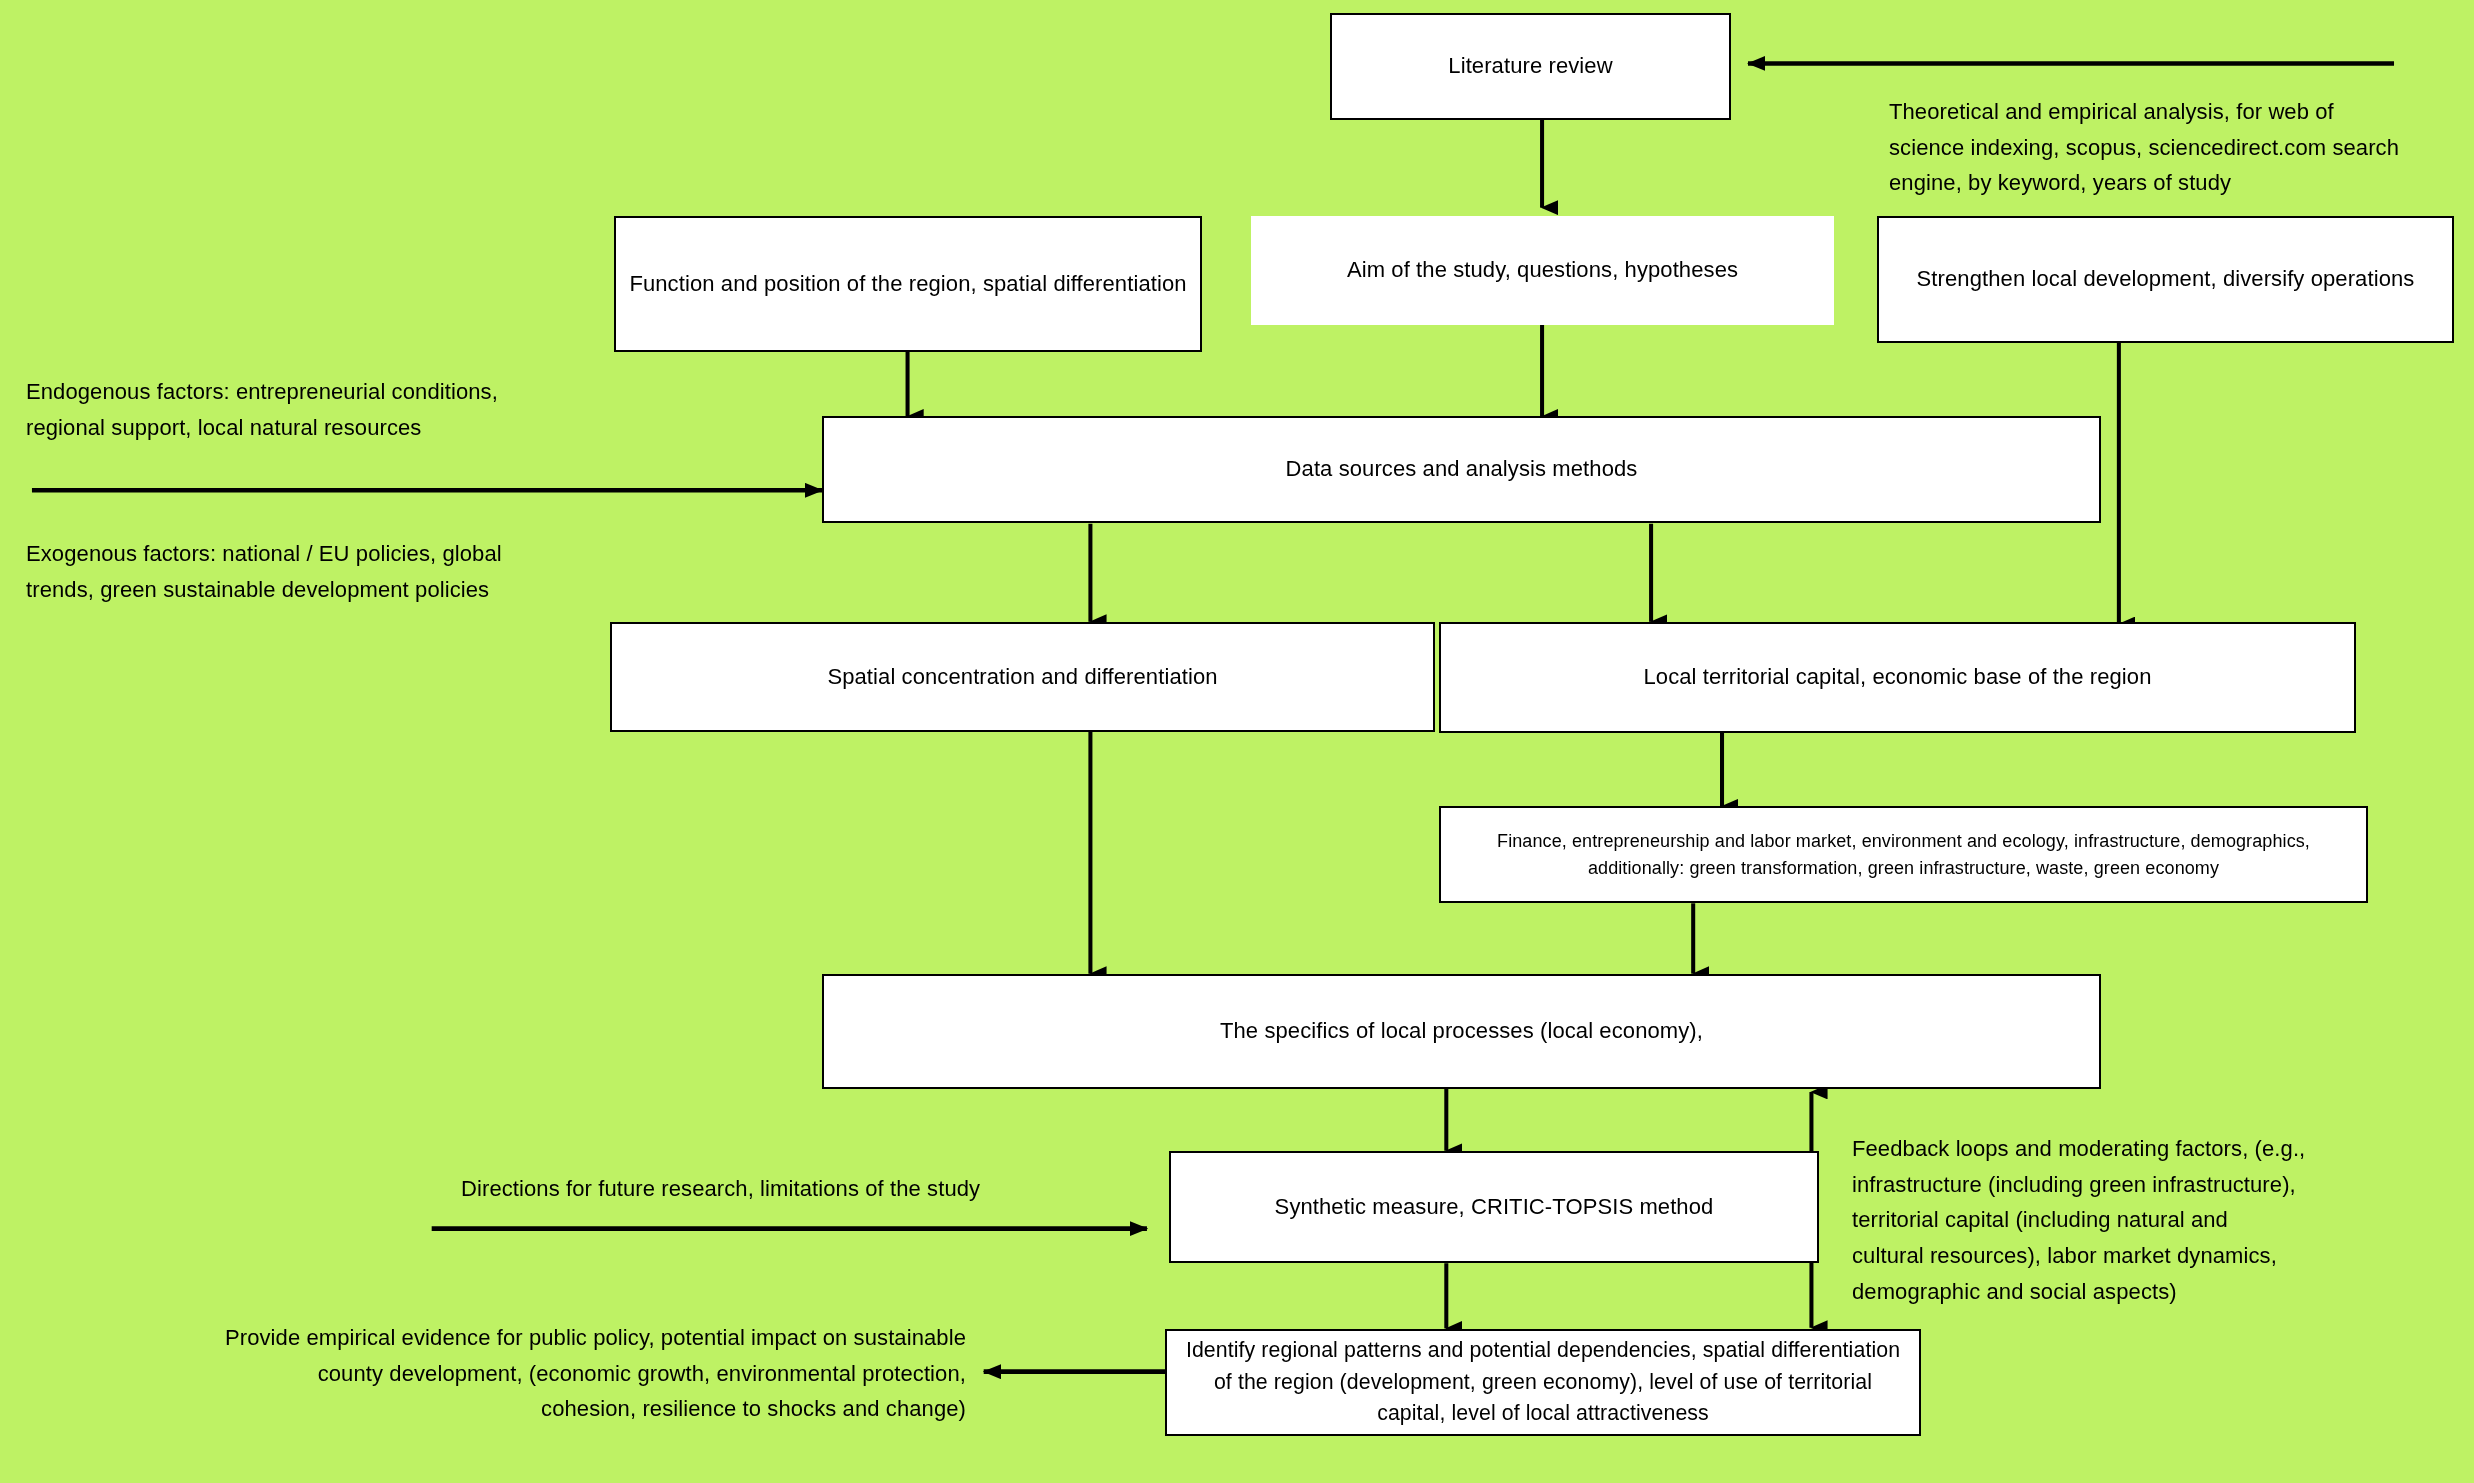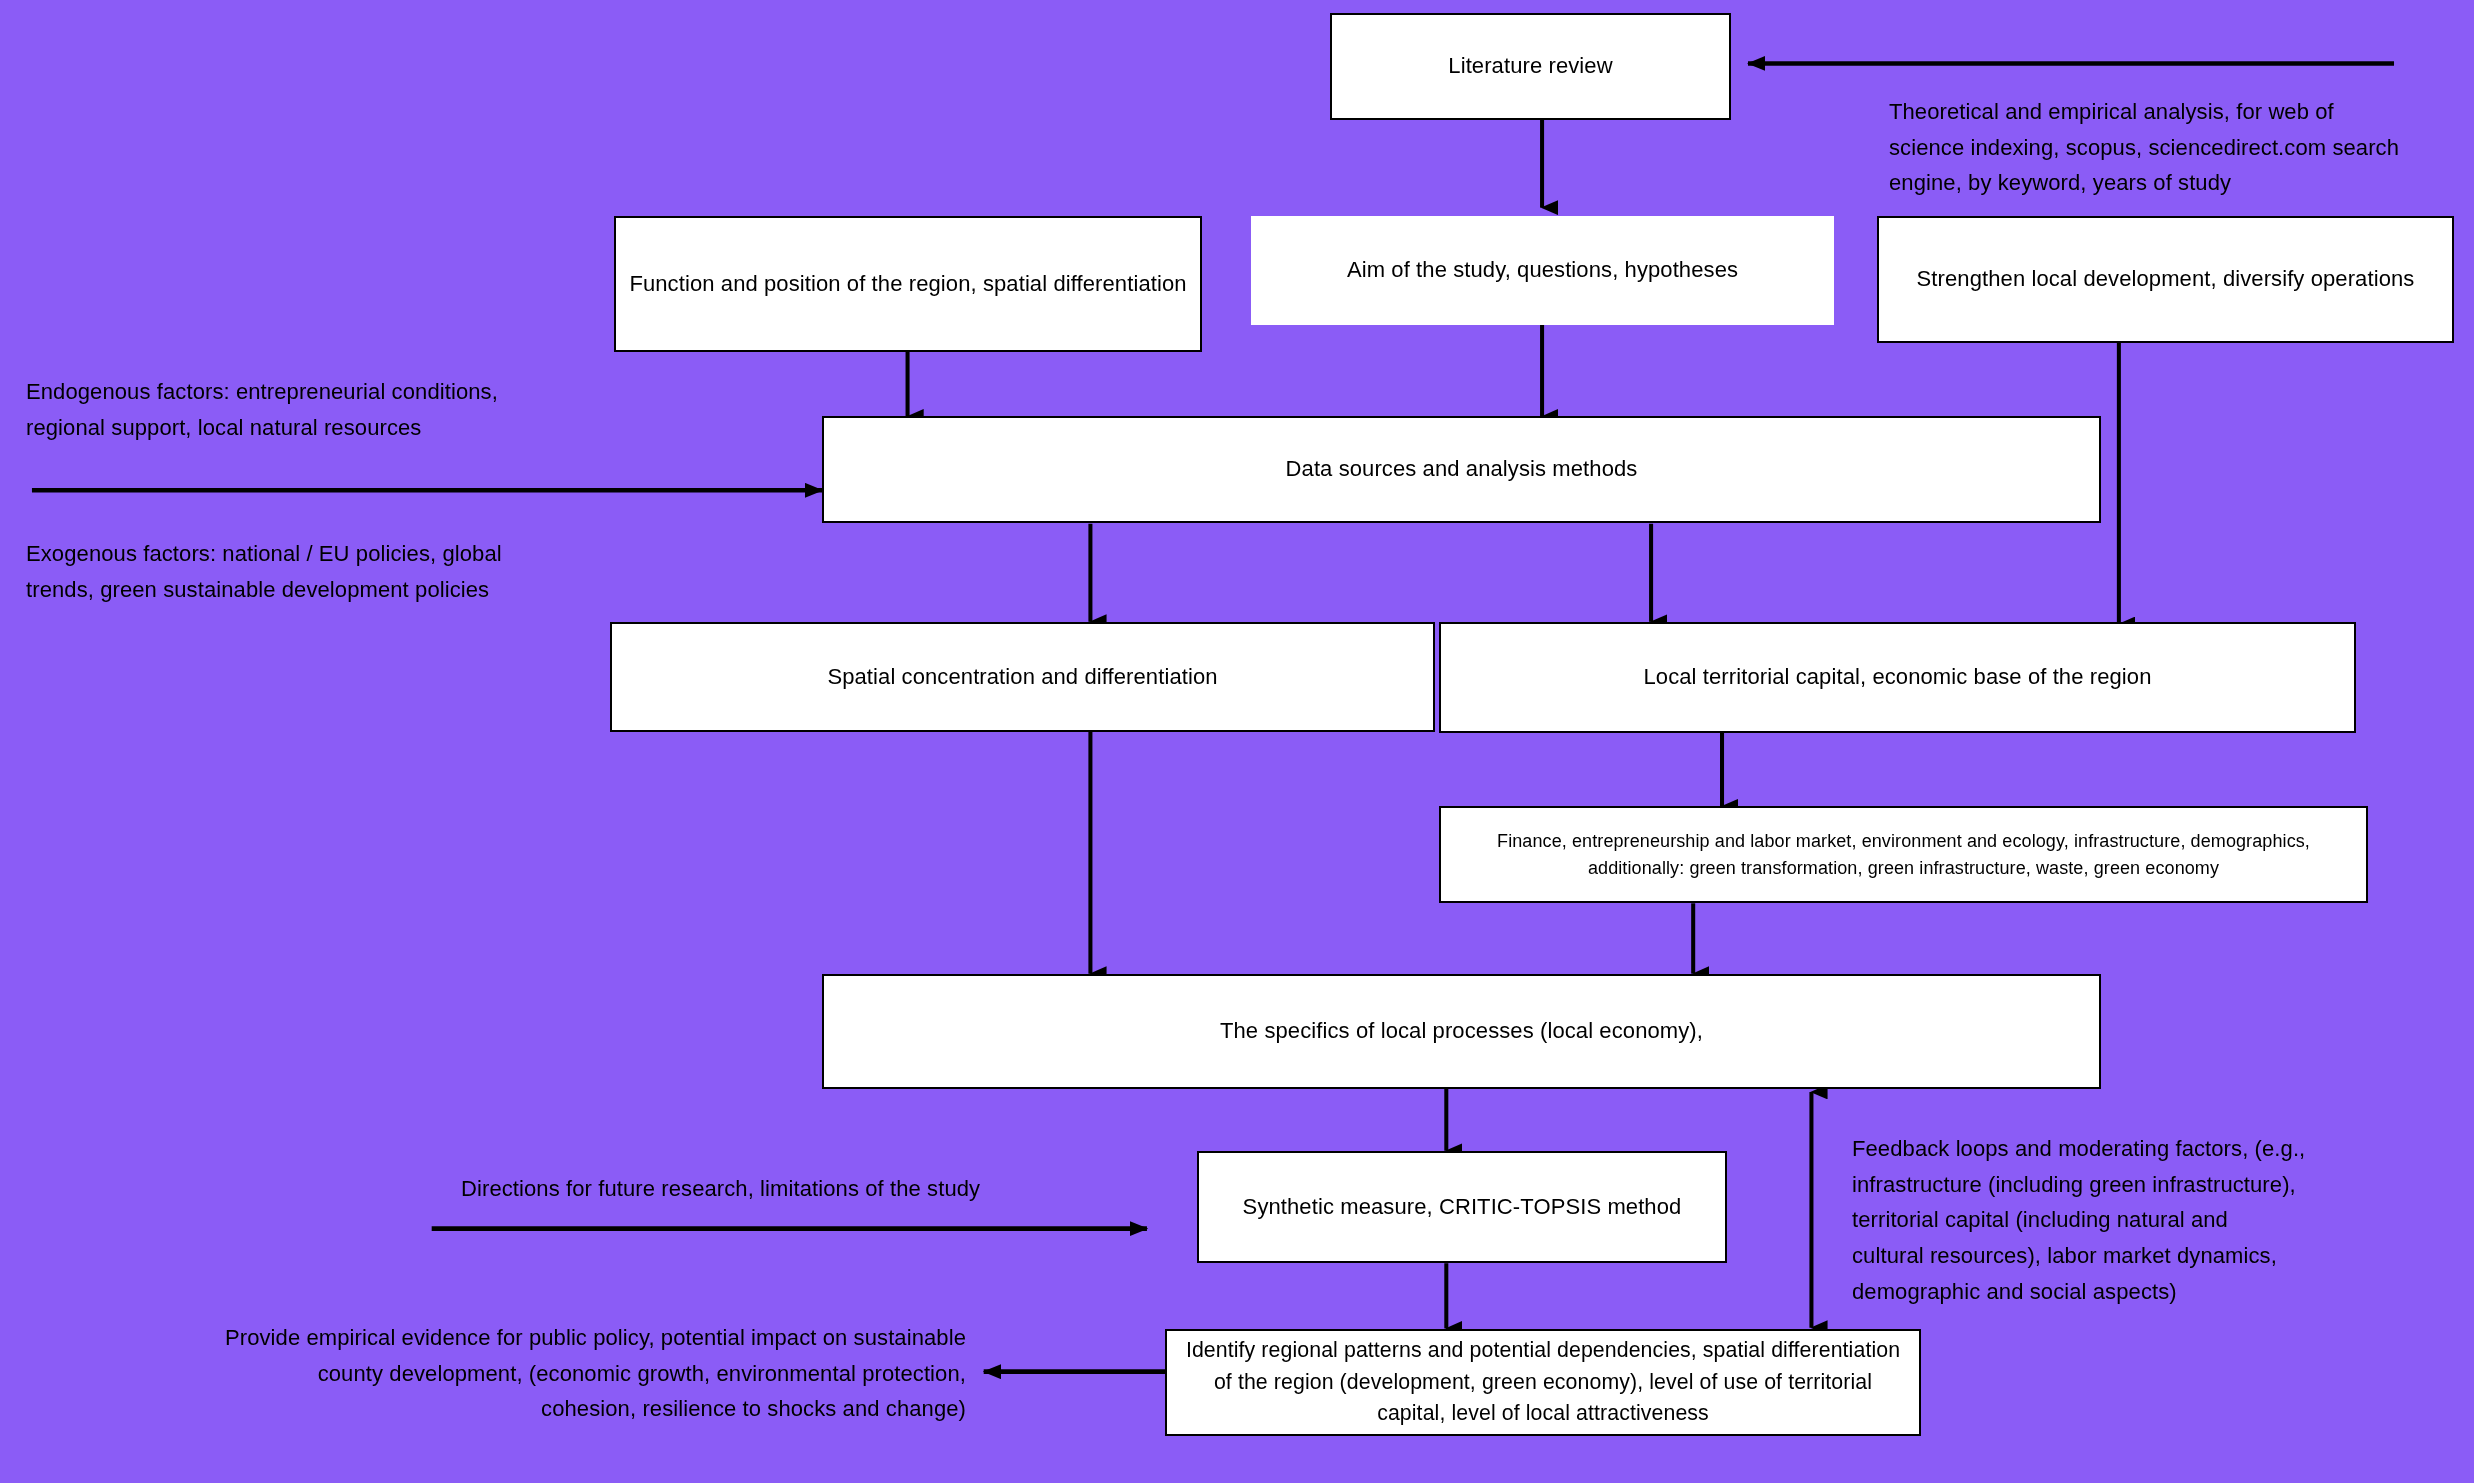--- a/index.html
+++ b/index.html
@@ -1,19 +1,19 @@
 <!DOCTYPE html>
 <html style="font-size:9.2px"><head>
 <meta charset="utf-8">
 <style>
   html,body{margin:0;padding:0;background:#ffffff;}
   #page{
     position:relative;
     width:2475px;height:1483px;
-    background:#8b5cf6;
+    background:#bef264;
     font-family:"Liberation Sans","DejaVu Sans",sans-serif;
     color:#000000;
     overflow:hidden;
   }
   .box{
     position:absolute;
     border:2.3px solid #000000;
     background:#ffffff;
     box-sizing:border-box;
     display:flex;
@@ -108,21 +108,21 @@
   <div class="box" style="left:822px;top:416px;width:1279px;height:107px;">Data sources and analysis methods</div>
 
   <div class="box" style="left:610px;top:622px;width:825px;height:110px;">Spatial concentration and differentiation</div>
 
   <div class="box" style="left:1439px;top:622px;width:917px;height:111px;">Local territorial capital, economic base of the region</div>
 
   <div class="box" style="left:1439px;top:806px;width:929px;height:97px;font-size:18px;line-height:1.5;padding:2.3px 14px;">Finance, entrepreneurship and labor market, environment and ecology, infrastructure, demographics, additionally: green transformation, green infrastructure, waste, green economy</div>
 
   <div class="box" style="left:822px;top:974px;width:1279px;height:115px;">The specifics of local processes (local economy),</div>
 
-  <div class="box" style="left:1169px;top:1151px;width:530px;height:112px;margin-left:28px;">Synthetic measure, CRITIC-TOPSIS method</div>
+  <div class="box" style="left:1169px;top:1151px;width:650px;height:112px;">Synthetic measure, CRITIC-TOPSIS method</div>
 
   <div class="box" style="left:1165px;top:1329px;width:756px;height:107px;font-size:21.3px;line-height:1.5;padding:2.3px 12.7px;">Identify regional patterns and potential dependencies, spatial differentiation of the region (development, green economy), level of use of territorial capital, level of local attractiveness</div>
 
   <div class="note left" style="left:1889px;top:70px;width:583px;margin-top:24px;">Theoretical and empirical analysis, for web of
 science indexing, scopus, sciencedirect.com search
 engine, by keyword, years of study</div>
 
   <div class="note left" style="left:26px;top:374px;width:663px;">Endogenous factors: entrepreneurial  conditions,
 regional support,  local natural resources</div>
 

